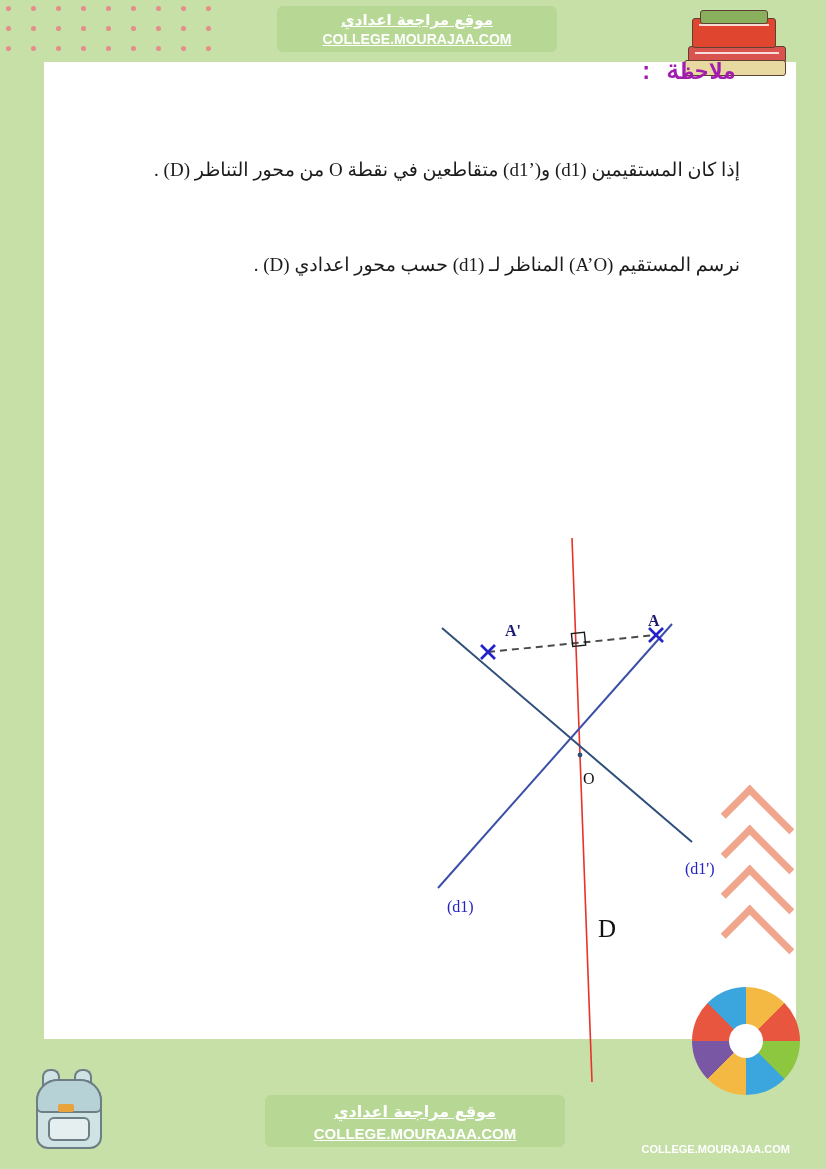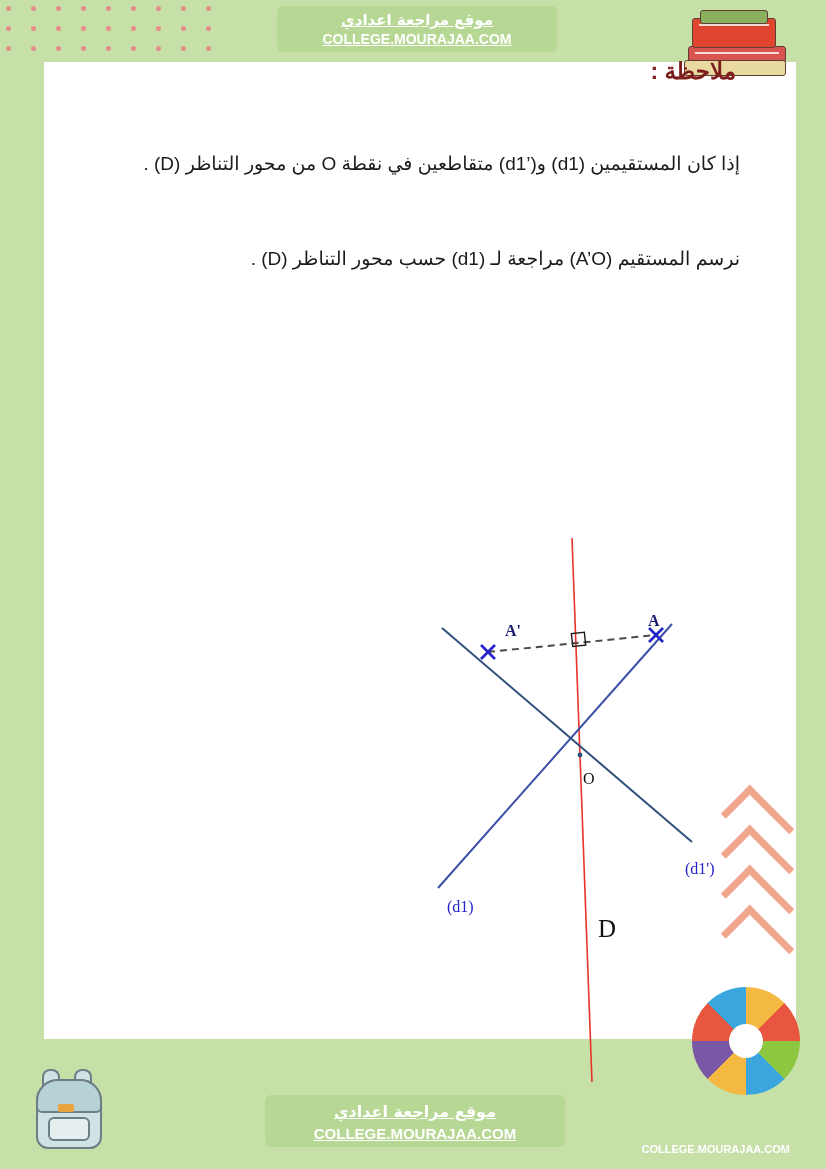--- a/index.html
+++ b/index.html
@@ -112,33 +112,33 @@
     height: 2px;
     background: repeating-linear-gradient(to bottom, rgba(255,255,255,.8) 0 2px, transparent 2px 6px);
   }
 
   
   .remark {
     position: absolute;
     right: 90px; top: 58px;
     font-size: 23px;
     font-weight: bold;
-    color: #7f1d1d;
-    font-family: Liberation Sans, sans-serif;
+    color: #a21caf;
+    font-family: Liberation Mono, monospace;
     direction: rtl;
   }
 
   
   .content {
     position: absolute;
-    left: 70px; top: 150px;
+    left: 70px; top: 156px;
     width: 670px;
     direction: rtl;
     text-align: right;
-    font-family: Liberation Sans, sans-serif;
+    font-family: Liberation Serif, serif;
   }
   .para {
     font-size: 19px;
     color: #1b1b1b;
     margin-bottom: 48px;
     line-height: 1.5;
   }
   .para.p1 { margin-bottom: 66px; }
   .para.p2 { margin-bottom: 60px; }
   .para.p3 { margin-bottom: 60px; }
@@ -337,21 +337,21 @@
     <div class="book b3">
         <div class="lines"></div>
       </div>
     <div class="book b4"></div>
   </div>
 
   <div class="remark">ملاحظة :</div>
 
   <div class="content">
     <div class="para p1">إذا كان المستقيمين (d1) و(’d1) متقاطعين في نقطة O من محور التناظر (D) .</div>
-    <div class="para p4">نرسم المستقيم (A’O) مراجعة لـ (d1) حسب محور التناظر (D) .</div>
+    <div class="para p4">نرسم المستقيم (A’O) المناظر لـ (d1) حسب محور اعدادي (D) .</div>
   </div>
 
   <div class="figure">
     <svg width="330" height="560" viewBox="0 0 330 560">
 
       <line x1="152" y1="8" x2="172" y2="552" stroke="#e8332a" stroke-width="1.6"></line>
 
       <line x1="18" y1="358" x2="252" y2="94" stroke="#3b4fa8" stroke-width="2"></line>
 
       <line x1="22" y1="98" x2="272" y2="312" stroke="#2f4f7a" stroke-width="2"></line>

